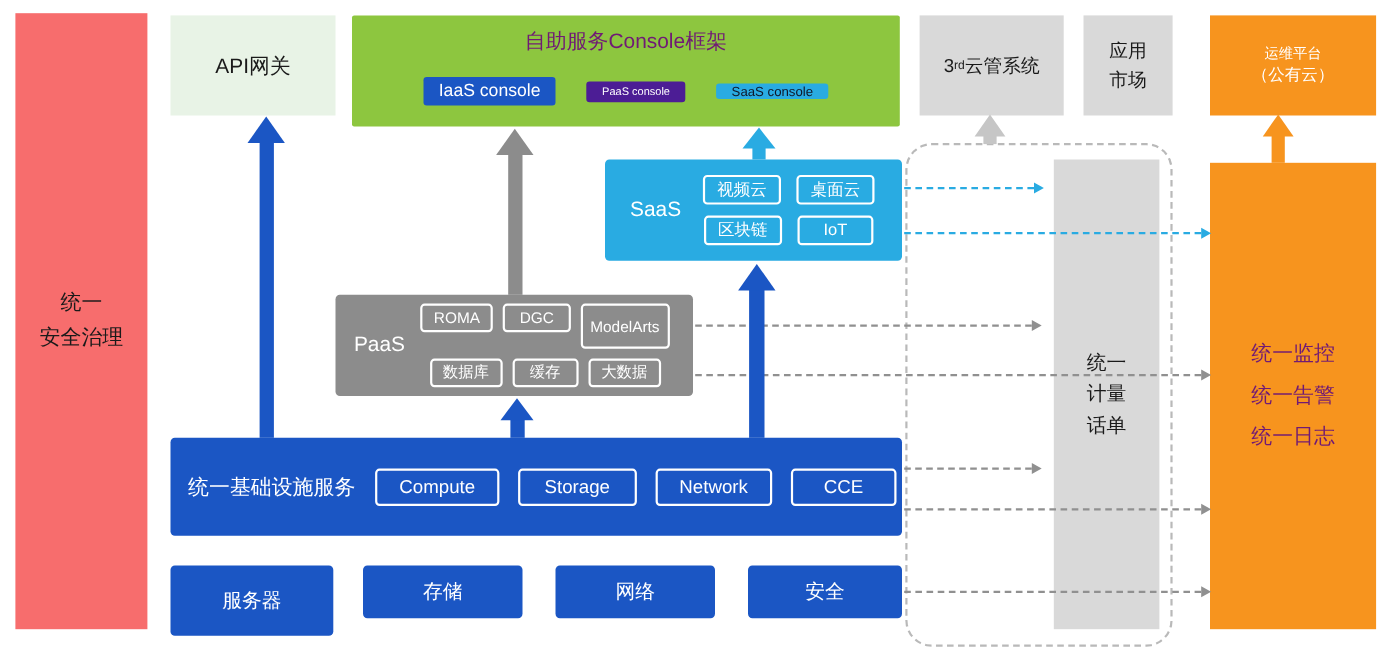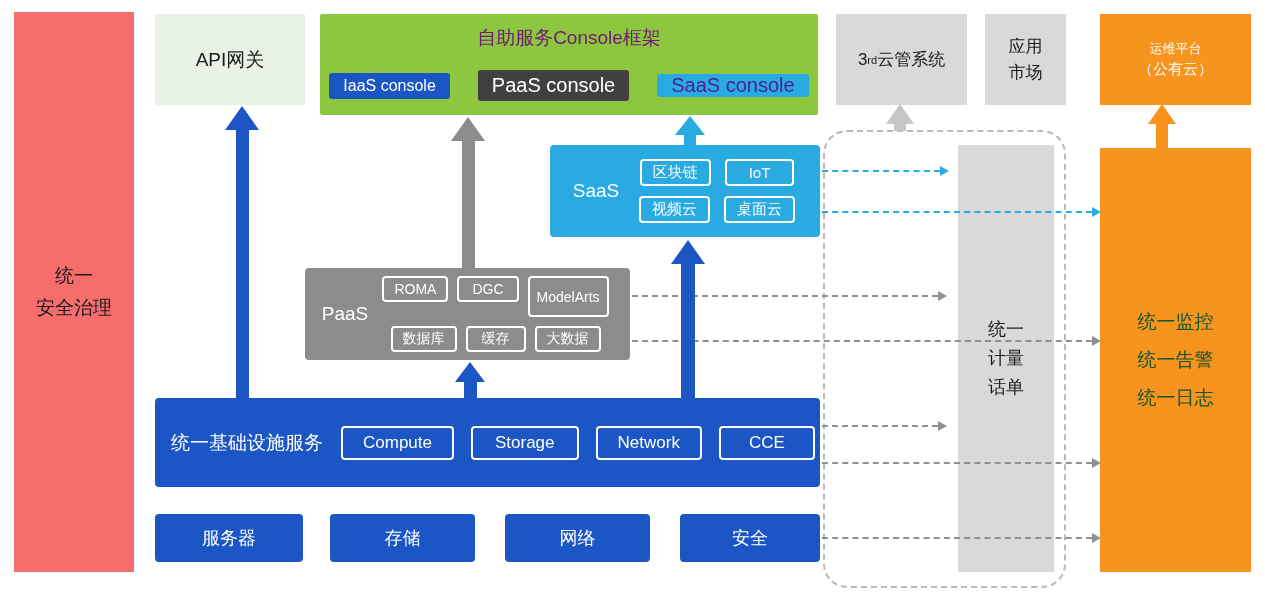--- a/index.html
+++ b/index.html
@@ -25,22 +25,22 @@
   </div>
 
   <div class="abs row-center" style="left:155px;top:14px;width:150px;height:91px;background:#E8F3E6;color:#1a1a1a;font-size:19px;">
     <span>API网关</span>
   </div>
 
   <div class="abs" style="left:320px;top:14px;width:498px;height:101px;background:#8DC63F;border-radius:2px;">
     <div class="abs" style="left:0;top:11px;width:100%;text-align:center;color:#701a75;font-size:19px;">自助服务Console框架</div>
     <div class="abs row-center" style="left:0;top:56px;width:100%;gap:28px;">
       <div class="row-center" style="background:#1B56C4;color:#ffffff;font-size:16px;padding:4px 14px;border-radius:3px;">IaaS console</div>
-      <div class="row-center" style="background:#404040;color:#ffffff;font-size:20px;padding:4px 14px;border-radius:3px;">PaaS console</div>
-      <div class="row-center" style="background:#29ABE2;color:#4c1d95;font-size:20px;padding:0 14px;border-radius:3px;">SaaS console</div>
+      <div class="row-center" style="background:#4c1d95;color:#ffffff;font-size:10px;padding:4px 14px;border-radius:3px;">PaaS console</div>
+      <div class="row-center" style="background:#29ABE2;color:#0f172a;font-size:12px;padding:0 14px;border-radius:3px;">SaaS console</div>
     </div>
   </div>
 
   <div class="abs row-center" style="left:836px;top:14px;width:131px;height:91px;background:#D9D9D9;color:#1a1a1a;font-size:17px;">
     <span>3</span>
       <sup>rd</sup>
       <span>云管系统</span>
   </div>
 
   <div class="abs col-center" style="left:985px;top:14px;width:81px;height:91px;background:#D9D9D9;color:#1a1a1a;font-size:17px;line-height:1.5;">
@@ -50,26 +50,26 @@
 
   <div class="abs col-center" style="left:1100px;top:14px;width:151px;height:91px;background:#F7941E;color:#ffffff;line-height:1.5;">
     <span style="font-size:13px;">运维平台</span>
     <span style="font-size:15px;">（公有云）</span>
   </div>
 
   <div class="abs" style="left:550px;top:145px;width:270px;height:92px;background:#29ABE2;border-radius:4px;display:flex;align-items:center;padding:0 14px;">
     <div style="color:#ffffff;font-size:19px;width:64px;text-align:center;">SaaS</div>
     <div style="display:flex;flex-direction:column;gap:10px;flex:1;align-items:center;">
       <div style="display:flex;gap:14px;">
+        <div class="wchip" style="font-size:15px;padding:2px 11px;height:27px;">视频云</div>
+        <div class="wchip" style="font-size:15px;padding:2px 11px;height:27px;">桌面云</div>
+      </div>
+      <div style="display:flex;gap:14px;">
         <div class="wchip" style="font-size:15px;padding:2px 11px;height:27px;">区块链</div>
         <div class="wchip" style="font-size:15px;padding:2px 22px;height:27px;">IoT</div>
-      </div>
-      <div style="display:flex;gap:14px;">
-        <div class="wchip" style="font-size:15px;padding:2px 11px;height:27px;">视频云</div>
-        <div class="wchip" style="font-size:15px;padding:2px 11px;height:27px;">桌面云</div>
       </div>
     </div>
   </div>
 
   <div class="abs" style="left:305px;top:268px;width:325px;height:92px;background:#8C8C8C;border-radius:4px;display:flex;align-items:center;padding:0 12px;">
     <div style="color:#ffffff;font-size:19px;width:56px;text-align:center;">PaaS</div>
     <div style="display:flex;flex-direction:column;gap:9px;flex:1;align-items:center;">
       <div style="display:flex;gap:9px;">
         <div class="wchip" style="font-size:14px;padding:2px 10px;height:26px;">ROMA</div>
         <div class="wchip" style="font-size:14px;padding:2px 13px;height:26px;">DGC</div>
@@ -86,35 +86,35 @@
   <div class="abs" style="left:155px;top:398px;width:665px;height:89px;background:#1B56C4;border-radius:4px;display:flex;align-items:center;padding:0 16px;text-align:center;">
     <div style="color:#ffffff;font-size:19px;margin-right:18px;white-space:nowrap;">统一基础设施服务</div>
     <div style="display:flex;gap:17px;flex:1;justify-content:center;">
       <div class="wchip" style="font-size:17px;padding:4px 20px;height:34px;">Compute</div>
       <div class="wchip" style="font-size:17px;padding:4px 22px;height:34px;">Storage</div>
       <div class="wchip" style="font-size:17px;padding:4px 20px;height:34px;">Network</div>
       <div class="wchip" style="font-size:17px;padding:4px 28px;height:34px;">CCE</div>
     </div>
   </div>
 
-  <div class="abs row-center bluebox" style="left:155px;top:514px;width:148px;height:48px;font-size:18px;">服务器</div>
+  <div class="abs row-center bluebox" style="left:155px;top:514px;width:148px;height:64px;font-size:18px;">服务器</div>
   <div class="abs row-center bluebox" style="left:330px;top:514px;width:145px;height:48px;font-size:18px;">存储</div>
   <div class="abs row-center bluebox" style="left:505px;top:514px;width:145px;height:48px;font-size:18px;">网络</div>
   <div class="abs row-center bluebox" style="left:680px;top:514px;width:140px;height:48px;font-size:18px;">安全</div>
 
   <div class="abs" style="left:823px;top:130px;width:243px;height:458px;border:2px dashed #B9B9B9;border-radius:24px;"></div>
 
 
   <div class="abs col-center" style="left:958px;top:145px;width:96px;height:427px;background:#D9D9D9;color:#1a1a1a;font-size:18px;line-height:1.6;">
     <span>统一</span>
     <span>计量</span>
     <span>话单</span>
   </div>
 
-  <div class="abs col-center" style="left:1100px;top:148px;width:151px;height:424px;background:#F7941E;color:#14532d;font-size:19px;line-height:2;">
+  <div class="abs col-center" style="left:1100px;top:148px;width:151px;height:424px;background:#F7941E;color:#701a75;font-size:19px;line-height:2;">
     <span>统一监控</span>
     <span>统一告警</span>
     <span>统一日志</span>
   </div>
 
   <div class="abs" style="left:822px;top:170px;width:118px;border-top:2px dashed #29ABE2;">
     <div class="tri-right" style="right:-9px;border-left:9px solid #29ABE2;"></div>
   </div>
   <div class="abs" style="left:822px;top:211px;width:270px;border-top:2px dashed #29ABE2;">
     <div class="tri-right" style="right:-9px;border-left:9px solid #29ABE2;"></div>

